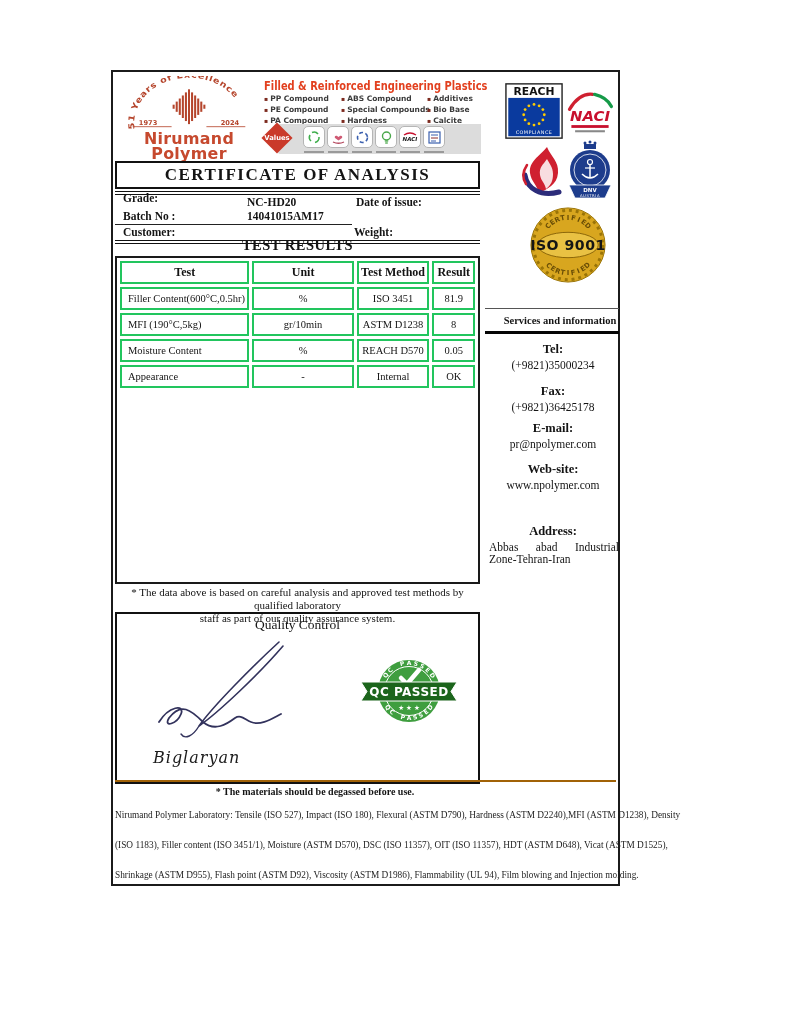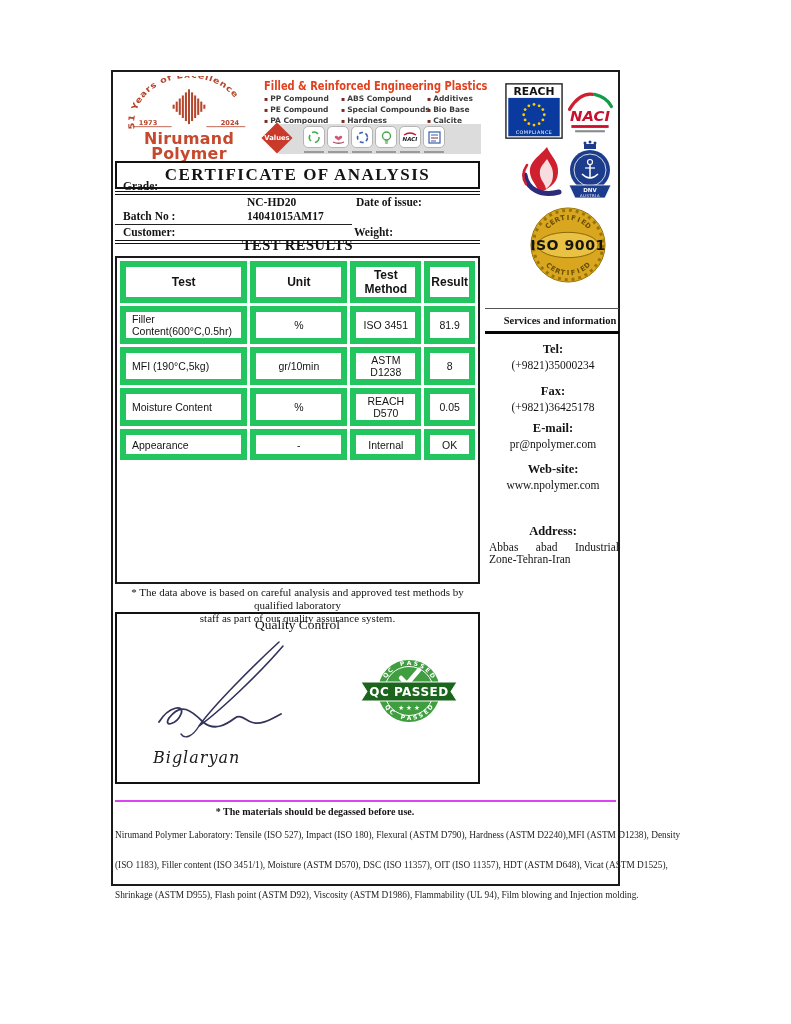--- a/index.html
+++ b/index.html
@@ -45,35 +45,35 @@
   .certbox{left:2px;top:89px;width:365px;height:28px;border:2px solid #111;box-sizing:border-box;
            text-align:center;font-size:17px;font-weight:bold;letter-spacing:1.5px;line-height:24px;}
   .dblrule{height:4px;border-top:1px solid #111;border-bottom:1px solid #111;box-sizing:border-box;}
   .inf-lab{font-size:11.5px;font-weight:bold;white-space:nowrap;}
   .thinline{height:1px;background:#222;}
   .trtitle{left:2px;top:165px;width:365px;text-align:center;font-size:14.5px;font-weight:bold;letter-spacing:.5px;}
 
   
   .bigbox{left:2px;top:184px;width:365px;height:328px;border:2px solid #1a1a1a;box-sizing:border-box;}
   table.res{border-collapse:separate;border-spacing:3px;margin:0;width:100%;}
-  table.res th, table.res td{border:6px solid #22c55e;height:17px;text-align:center;
-     font-family:Liberation Sans, sans-serif;}
+  table.res th, table.res td{border:2px solid #22c55e;height:17px;text-align:center;
+     font-family:Liberation Serif, serif;}
   table.res th{font-size:12px;font-weight:bold;}
   table.res td{font-size:10.5px;}
   table.res td.l{text-align:left;padding-left:6px;}
   .footnote{left:2px;top:514px;width:365px;text-align:center;font-size:11px;line-height:13px;}
 
   
   .qcbox{left:2px;top:540px;width:365px;height:172px;border:2px solid #111;box-sizing:border-box;}
   .qcbox .t{text-align:center;font-size:13.5px;font-weight:normal;padding-top:3px;}
   .signer{position:absolute;left:36px;top:134px;font-family:"DejaVu Serif",serif;font-style:italic;
           font-size:16px;color:#1c1c1c;letter-spacing:1px;}
 
   
-  .footbox{left:2px;top:728px;width:501px;height:98px;border-top:2px solid #d946ef;}
+  .footbox{left:2px;top:708px;width:501px;height:98px;border-top:2px solid #a16207;}
   .degas{position:absolute;left:0;top:4px;width:400px;text-align:center;font-size:10px;font-weight:bold;}
   .fline{position:absolute;left:0;width:501px;text-align:right;font-size:9.3px;color:#1d1d1d;white-space:nowrap;}
 </style>
 </head>
 <body>
 
 <div class="canvas">
   <div class="page">
 
     <div class="abs brand">
@@ -294,21 +294,21 @@
     <div class="abs contact" style="left:374px;top:390px">
       <div class="lab">Web-site:</div>
       <div class="val">www.npolymer.com</div>
     </div>
 
     <div class="abs certbox">
       <span>CERTIFICATE OF ANALYSIS</span>
     </div>
 
     <div class="abs dblrule" style="left:2px;top:119px;width:365px"></div>
-    <div class="abs inf-lab" style="left:10px;top:108px">Grade:</div>
+    <div class="abs inf-lab" style="left:10px;top:120px">Grade:</div>
     <div class="abs inf-lab" style="left:134px;top:124px">NC-HD20</div>
     <div class="abs inf-lab" style="left:243px;top:124px">Date of issue:</div>
     <div class="abs inf-lab" style="left:10px;top:138px">Batch No :</div>
     <div class="abs inf-lab" style="left:134px;top:138px">14041015AM17</div>
     <div class="abs thinline" style="left:2px;top:152px;width:237px"></div>
     <div class="abs inf-lab" style="left:10px;top:154px">Customer:</div>
     <div class="abs inf-lab" style="left:241px;top:154px">Weight:</div>
     <div class="abs dblrule" style="left:2px;top:168px;width:365px"></div>
 
     <div class="abs trtitle">TEST RESULTS</div>

